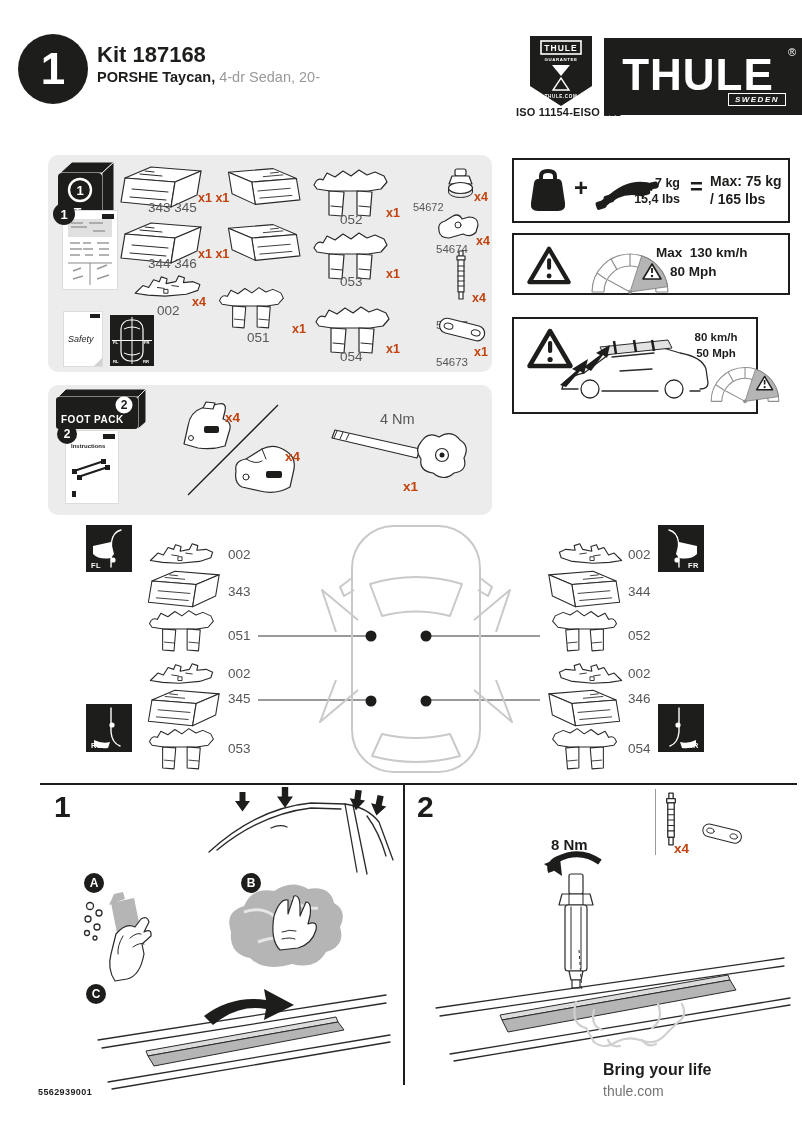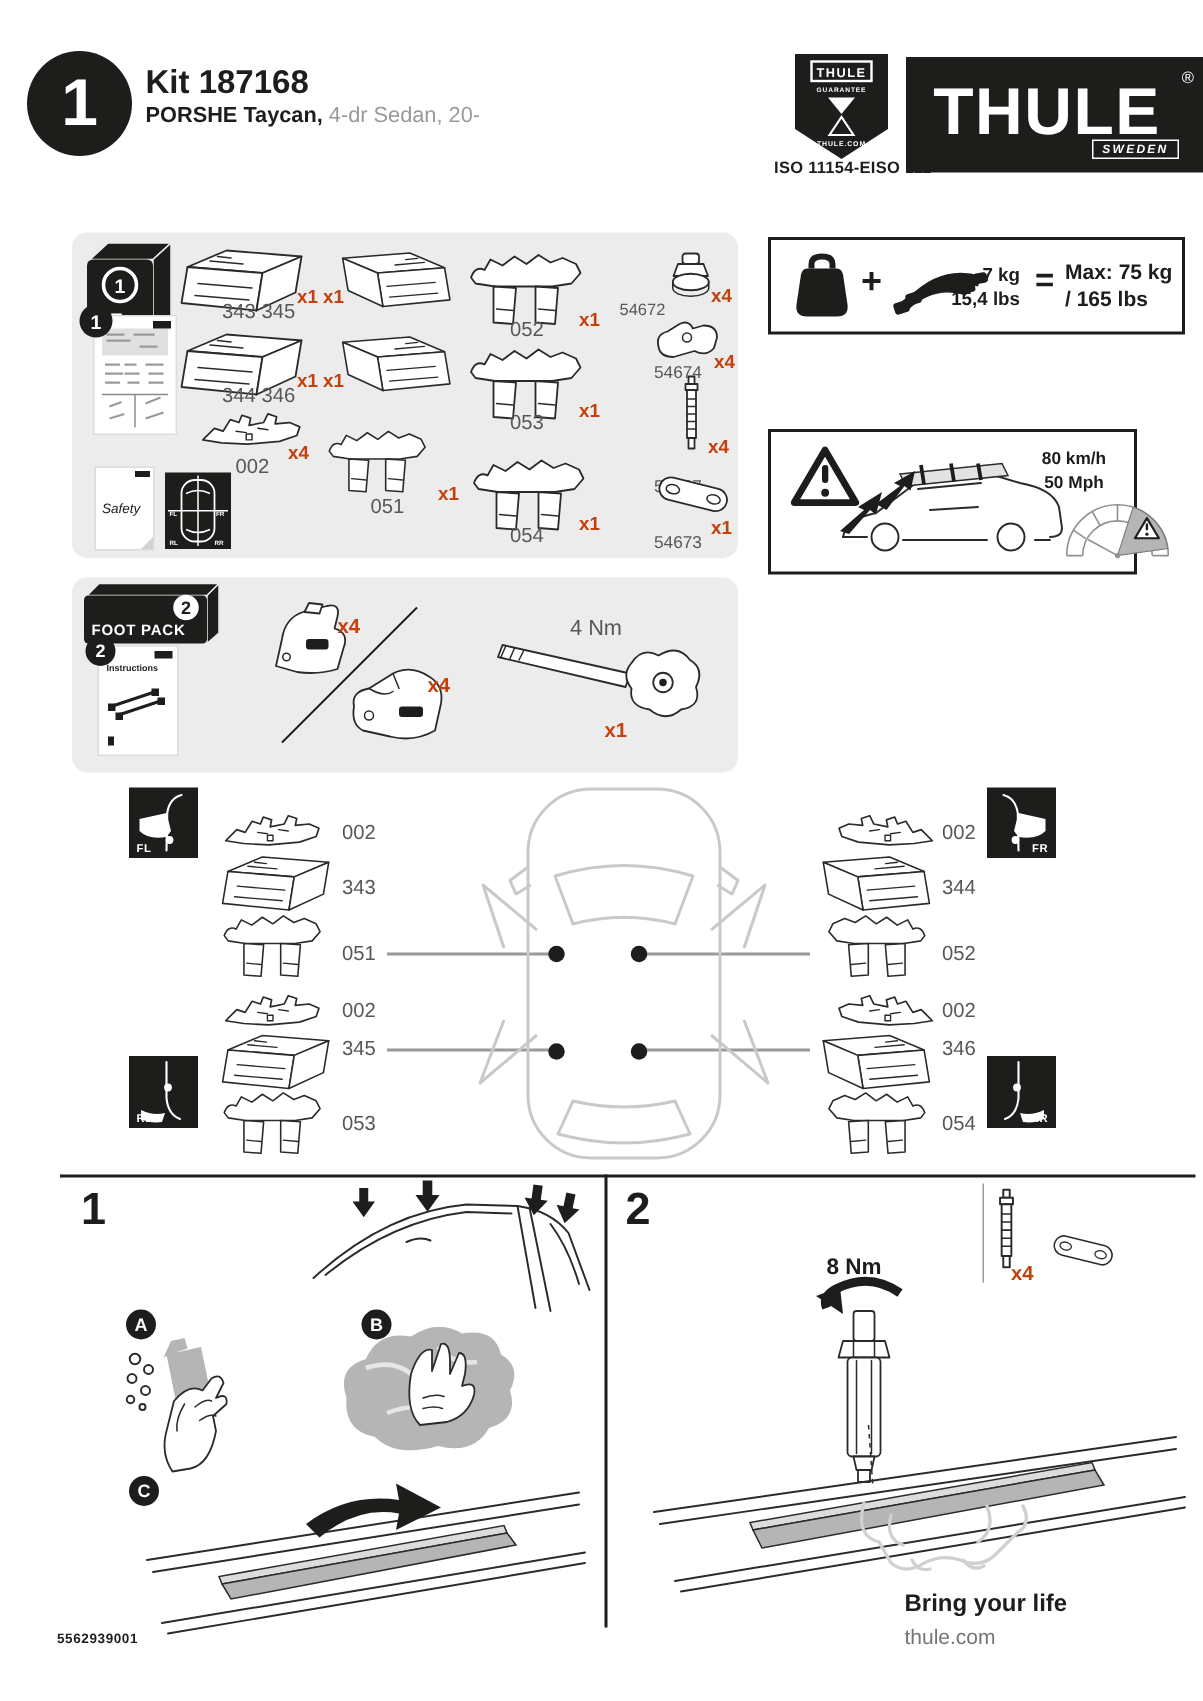--- a/index.html
+++ b/index.html
@@ -277,22 +277,34 @@
       <div>7 kg</div>
       <div>15,4 lbs</div>
     </div>
     <div class="abs" style="left:176px;top:14px;font-size:22px;font-weight:800;">=</div>
     <div class="abs" style="left:196px;top:12px;font-size:14px;font-weight:800;line-height:1.3;">
       <div>Max: 75 kg</div>
       <div>/ 165 lbs</div>
     </div>
   </div>
 
-
-  <div class="abs panel" style="left:512px;top:286px;width:246px;height:97px;">
+  <div class="abs panel" style="left:512px;top:233px;width:278px;height:62px;">
+    <svg class="abs" style="left:12px;top:9px;" width="46" height="42" viewBox="0 0 48 44">
+        <use href="#g-tri"></use>
+      </svg>
+    <svg class="abs" style="left:70px;top:5px;" width="92" height="56" viewBox="0 0 92 56">
+        <use href="#g-gauge"></use>
+      </svg>
+    <div class="abs" style="left:142px;top:9px;font-size:13.5px;font-weight:800;line-height:1.4;">
+      <div style="white-space:pre;">Max  130 km/h</div>
+      <div style="padding-left:14px;">80 Mph</div>
+    </div>
+  </div>
+
+  <div class="abs panel" style="left:512px;top:317px;width:246px;height:97px;">
     <svg class="abs" style="left:12px;top:7px;" width="48" height="44" viewBox="0 0 48 44">
         <use href="#g-tri"></use>
       </svg>
     <svg class="abs" style="left:40px;top:8px;" width="168" height="86" viewBox="0 0 168 86">
       <g class="ln">
         <path d="M8,62 Q10,50 30,46 L54,28 Q76,16 106,20 L126,26 Q148,30 152,42 L154,56 Q154,62 146,62"></path>
         <path d="M8,62 H24 M48,64 H104 M136,64 H146"></path>
         <circle cx="36" cy="62" r="9"></circle>
           <circle cx="120" cy="62" r="9"></circle>
         <path d="M58,30 L100,26 M66,44 L98,42"></path>

